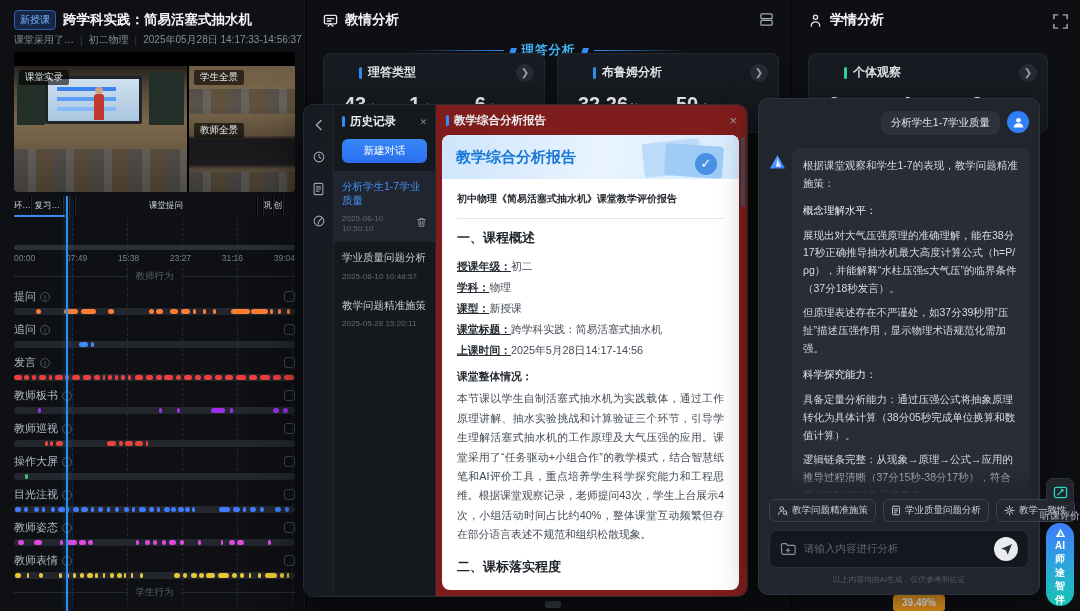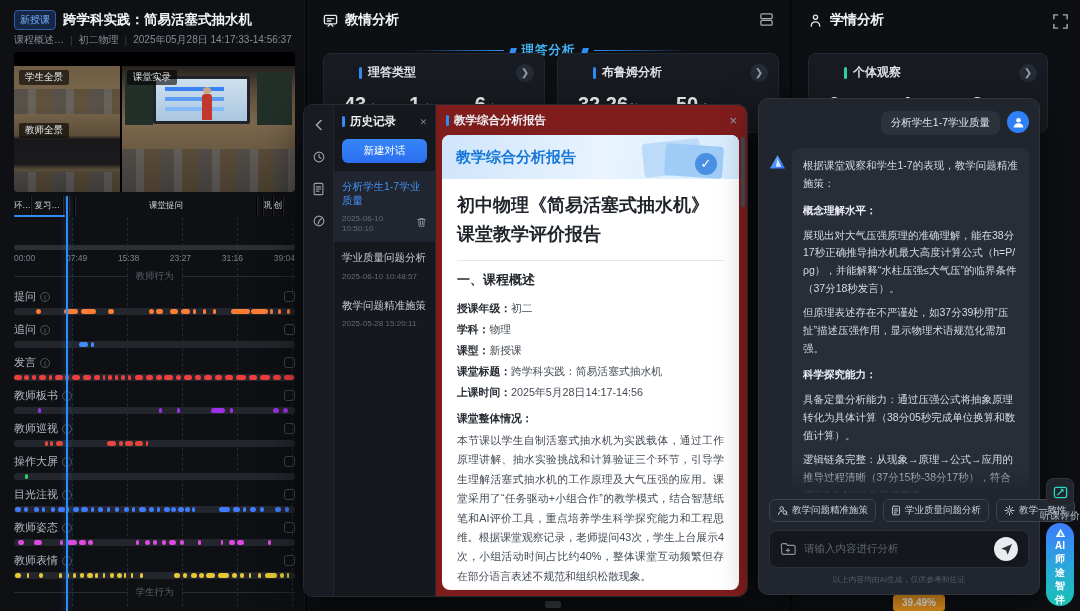--- a/index.html
+++ b/index.html
@@ -91,40 +91,40 @@
   .hx-item-time { font-size:8.5px; color:#646b74; transform:scale(.95); transform-origin:left; }
   .hx-trash { margin-left:auto; color:#8a919b; }
   .report { flex:1; position:relative; background:#7f1d1d; }
   .rp-head { display:flex; align-items:center; gap:5px; padding:8px 10px 6px; }
   .rp-title { font-size:11.5px; font-weight:bold; color:#eceef1; flex:1; }
   .report-card { position:absolute; left:6px; right:8px; top:30px; bottom:6px; background:#fff; border-radius:8px; overflow:hidden; }
   .rc-banner { position:relative; height:44px; background:linear-gradient(100deg,#cfe5fb 0%,#e9f4fe 55%,#d4ebfd 100%); display:flex; align-items:center; padding-left:14px; overflow:hidden; }
   .rc-banner-title { font-size:15px; font-weight:bold; color:#1677d9; }
   .ill-rect { position:absolute; border-radius:4px; }
   .rc-body { padding:12px 15px; color:#3a424c; }
-  .doc-title { font-size:18px; font-weight:bold; color:#1f242b; line-height:1.6; }
+  .doc-title { font-size:10px; font-weight:bold; color:#1f242b; line-height:1.6; }
   .rc-hr { border:none; border-top:1px solid #e4e7ea; margin:11px 0 10px; }
   .rc-h2 { font-size:13px; font-weight:bold; color:#1f242b; margin:2px 0 9px; }
   .rc-field { font-size:10.8px; line-height:1.95; color:#434b55; }
-  .rc-field b { color:#262c33; }
+  .rc-field b { color:#262c33;text-decoration:underline; }
   .rc-para-label { font-size:10.8px; font-weight:bold; color:#262c33; margin-top:9px; }
   .rc-para { font-size:10.8px; line-height:1.8; color:#434b55; margin-top:5px; text-align:justify; }
   .rc-h2b { font-size:13px; font-weight:bold; color:#1f242b; margin:13px 0 8px; }
   .modal-scrollbar { position:absolute; right:2px; top:32px; width:4px; height:70px; background:#454b54; border-radius:2px; }
 
   
   .chat { position:absolute; left:758px; top:98px; width:282px; height:497px; background:#21252d; border:1px solid #2e333c; border-radius:10px; box-shadow:0 10px 36px rgba(0,0,0,.55); z-index:10; display:flex; flex-direction:column; padding:10px 10px 8px; }
   .chat-msgs { flex:1; overflow:hidden; position:relative; }
   .msg-user { display:flex; justify-content:flex-end; align-items:flex-start; gap:7px; margin-top:2px; }
   .bubble-user { background:#2c323c; border-radius:8px; padding:5px 10px; font-size:10.5px; color:#e5e7eb; }
   .avatar-user { width:22px; height:22px; border-radius:50%; background:#2f80f7; display:flex; align-items:center; justify-content:center; flex:0 0 22px; }
   .msg-ai { display:flex; align-items:flex-start; gap:6px; margin-top:13px; }
   .avatar-ai { width:17px; height:17px; flex:0 0 17px; margin-top:6px; }
   .bubble-ai { background:#282d37; border-radius:8px; padding:9px 11px; font-size:10.5px; color:#d6dbe2; line-height:1.7; }
-  .ai-heading { font-weight:bold; color:#eaeef4; margin:9px 0 7px; }
+  .ai-heading { font-weight:normal; color:#eaeef4; margin:9px 0 7px; }
   .ai-para { margin-bottom:6px; }
   .chat-fade { position:absolute; left:0; right:0; bottom:0; height:26px; background:linear-gradient(180deg,rgba(33,37,45,0),rgba(33,37,45,.92)); }
   .chips-row { display:flex; gap:7px; margin:6px 0 8px; }
   .chip { display:flex; align-items:center; gap:4px; height:23px; padding:0 7px; border:1px solid #3c434e; background:#232830; border-radius:6px; font-size:9.5px; color:#ccd3db; white-space:nowrap; }
   .chat-input { position:relative; height:38px; background:#14171d; border:1px solid #2a2f37; border-radius:8px; display:flex; align-items:center; padding:0 10px; gap:8px; }
   .chat-placeholder { font-size:10.5px; color:#5f6670; flex:1; }
   .send-btn { width:24px; height:24px; border-radius:50%; background:#e9ebef; display:flex; align-items:center; justify-content:center; }
   .chat-disclaimer { text-align:center; font-size:8.5px; color:#565d66; margin-top:6px; transform:scale(.92); }
 
   
@@ -138,41 +138,41 @@
 <body>
 
 <div class="app">
 
   <section class="panel left">
     <div class="lp-head">
       <span class="badge">新授课</span>
       <span class="lp-title">跨学科实践：简易活塞式抽水机</span>
     </div>
     <div class="lp-meta">
-      <span>课程概述…</span>
+      <span>课堂采用了…</span>
         <i>|</i>
       <span>初二物理</span>
         <i>|</i>
       <span>2025年05月28日 14:17:33-14:56:37</span>
     </div>
 
     <div class="video-wrap">
-      <div class="vid vid-side">
-        <span class="deskrow" style="top:18%; height:20%;"></span>
-        <span class="deskrow" style="bottom:0; height:16%;"></span>
-        <span class="vid-label" style="left:5px; top:4px;">学生全景</span>
-        <span class="vid-label" style="left:5px; top:45%;">教师全景</span>
-      </div>
       <div class="vid vid-main">
         <span class="chalk"></span>
           <span class="chalk2"></span>
         <span class="board"></span>
         <span class="teacher-fig"></span>
         <span class="deskrow"></span>
         <span class="vid-label" style="left:5px; top:4px;">课堂实录</span>
+      </div>
+      <div class="vid vid-side">
+        <span class="deskrow" style="top:18%; height:20%;"></span>
+        <span class="deskrow" style="bottom:0; height:16%;"></span>
+        <span class="vid-label" style="left:5px; top:4px;">学生全景</span>
+        <span class="vid-label" style="left:5px; top:45%;">教师全景</span>
       </div>
     </div>
 
     <div class="seg-bar" id="segBar">
         <span class="seg" style="flex: 6 0 0px;">环…</span>
         <span class="seg" style="flex: 11 0 0px;">复习…</span>
         <span class="seg" style="flex: 1.5 0 0px;"></span>
         <span class="seg" style="flex: 1.5 0 0px;"></span>
         <span class="seg" style="flex: 66 0 0px;">课堂提问</span>
         <span class="seg" style="flex: 1.5 0 0px;"></span>

